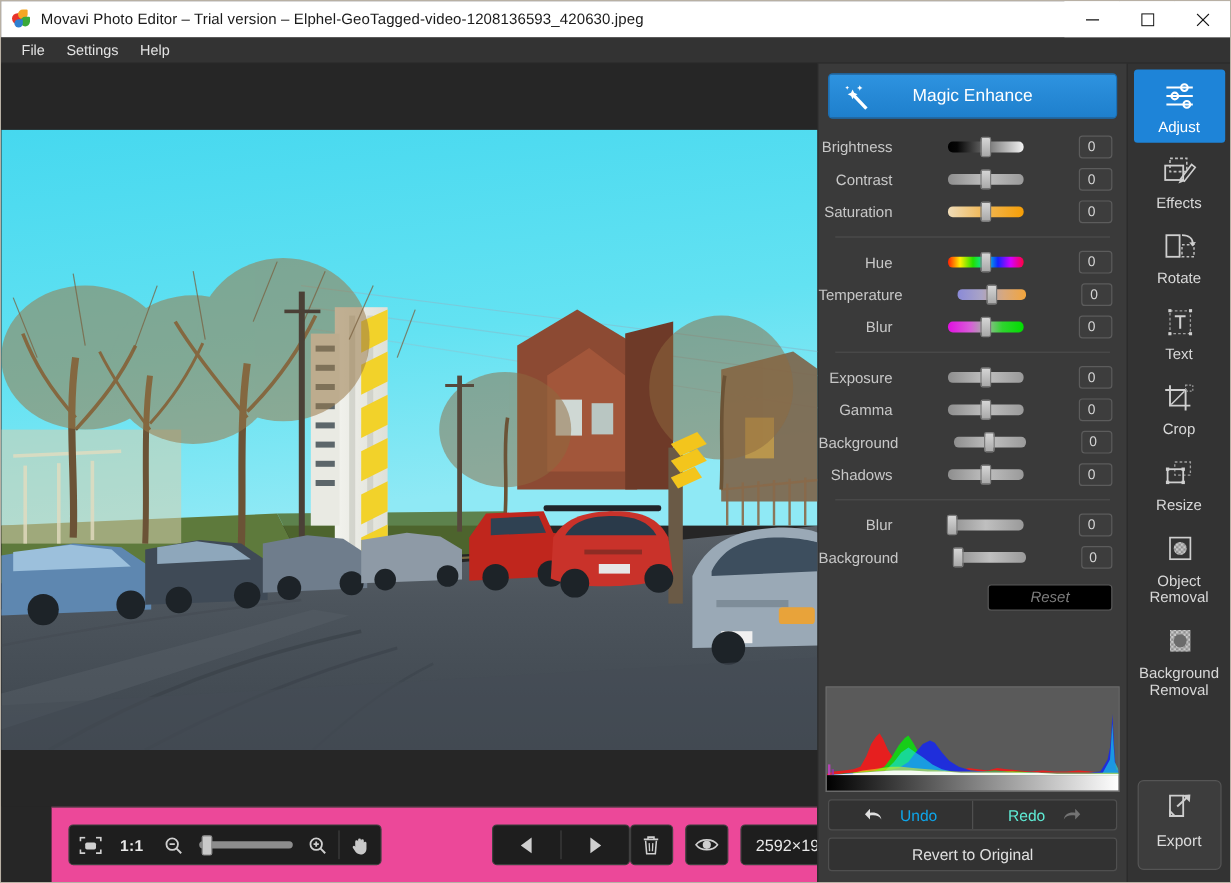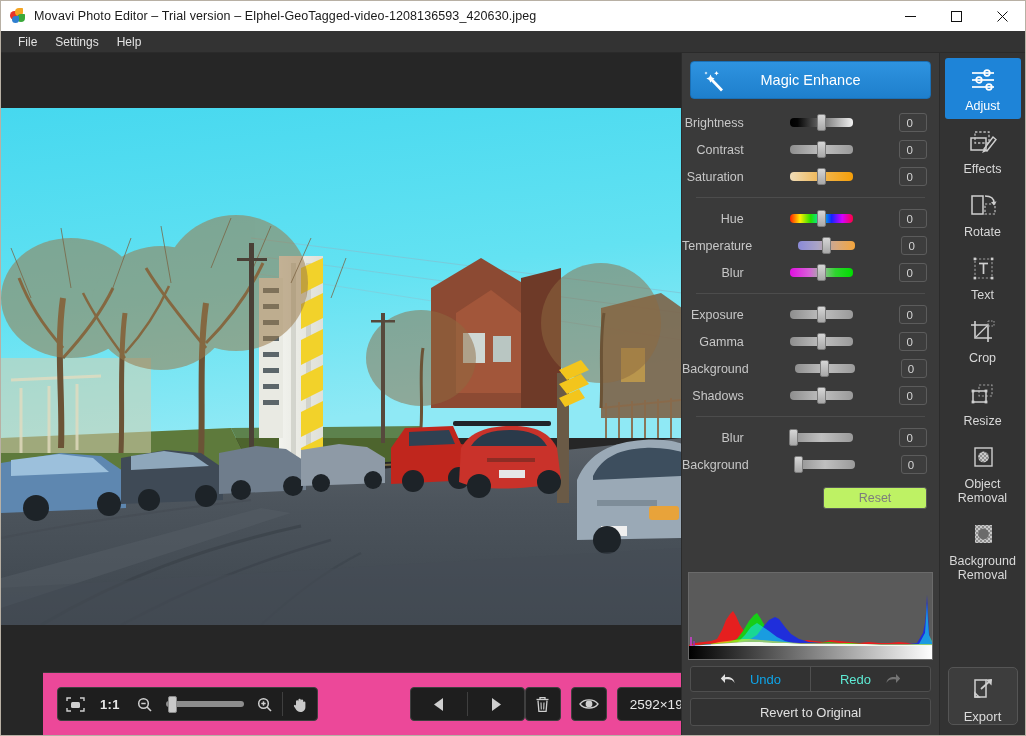--- a/index.html
+++ b/index.html
@@ -163,23 +163,23 @@
     margin-left: 9px; width: 38px; height: 19px;
     border: 1px solid #5c5c5c; border-radius: 3px;
     background: #3d3d3d; color: #d5d5d5;
     font-size: 11.5px; display: flex; align-items: center; padding-left: 6px;
   }
   .divider { height: 1px; background: #4c4c4c; margin: 7px 14px 7px 14px; }
 
   .reset-row { display: flex; justify-content: flex-end; padding: 9px 12px 0 0; }
   .reset-btn {
     width: 104px; height: 22px;
-    background: #bef264; border: 1px solid #585858; border-radius: 3px;
+    background: #000000; border: 1px solid #585858; border-radius: 3px;
     color: #7d7d7d; font-size: 12.5px;
-    display: flex; align-items: center; justify-content: center;
+    display: flex; align-items: center; justify-content: center; font-style: italic;
   }
 
   .hist-spacer { flex: 1; }
   .histogram {
     margin: 0 6px 6px 6px; height: 88px;
     background: #5a5a5a; border: 1px solid #6a6a6a;
     position: relative; overflow: hidden;
   }
   .histogram svg { display: block; }
 
@@ -213,21 +213,21 @@
     width: 76px; padding: 7px 0 6px 0; margin-bottom: 2px;
     display: flex; flex-direction: column; align-items: center; gap: 4px;
     border-radius: 3px;
   }
   .tool.active { background: #1e84d8; }
   .tool .tlabel { font-size: 12.5px; color: #d8d8d8; text-align: center; line-height: 14px; }
   .tool.active .tlabel { color: #ffffff; }
   .tool .ticon { height: 30px; display: flex; align-items: center; justify-content: center; }
   .rail-spacer { flex: 1; }
   .export-btn {
-    width: 70px; margin-bottom: 10px; padding: 8px 0 0 0;
+    width: 70px; margin-bottom: 10px; padding: 8px 0 16px 0;
     background: #3d3d3d; border: 1px solid #555; border-radius: 5px;
     display: flex; flex-direction: column; align-items: center; gap: 3px; margin-top: 24px;
   }
   .export-btn .tlabel { font-size: 13px; color: #dcdcdc; }
 </style>
 </head>
 <body>
 
 <div id="app">
 

